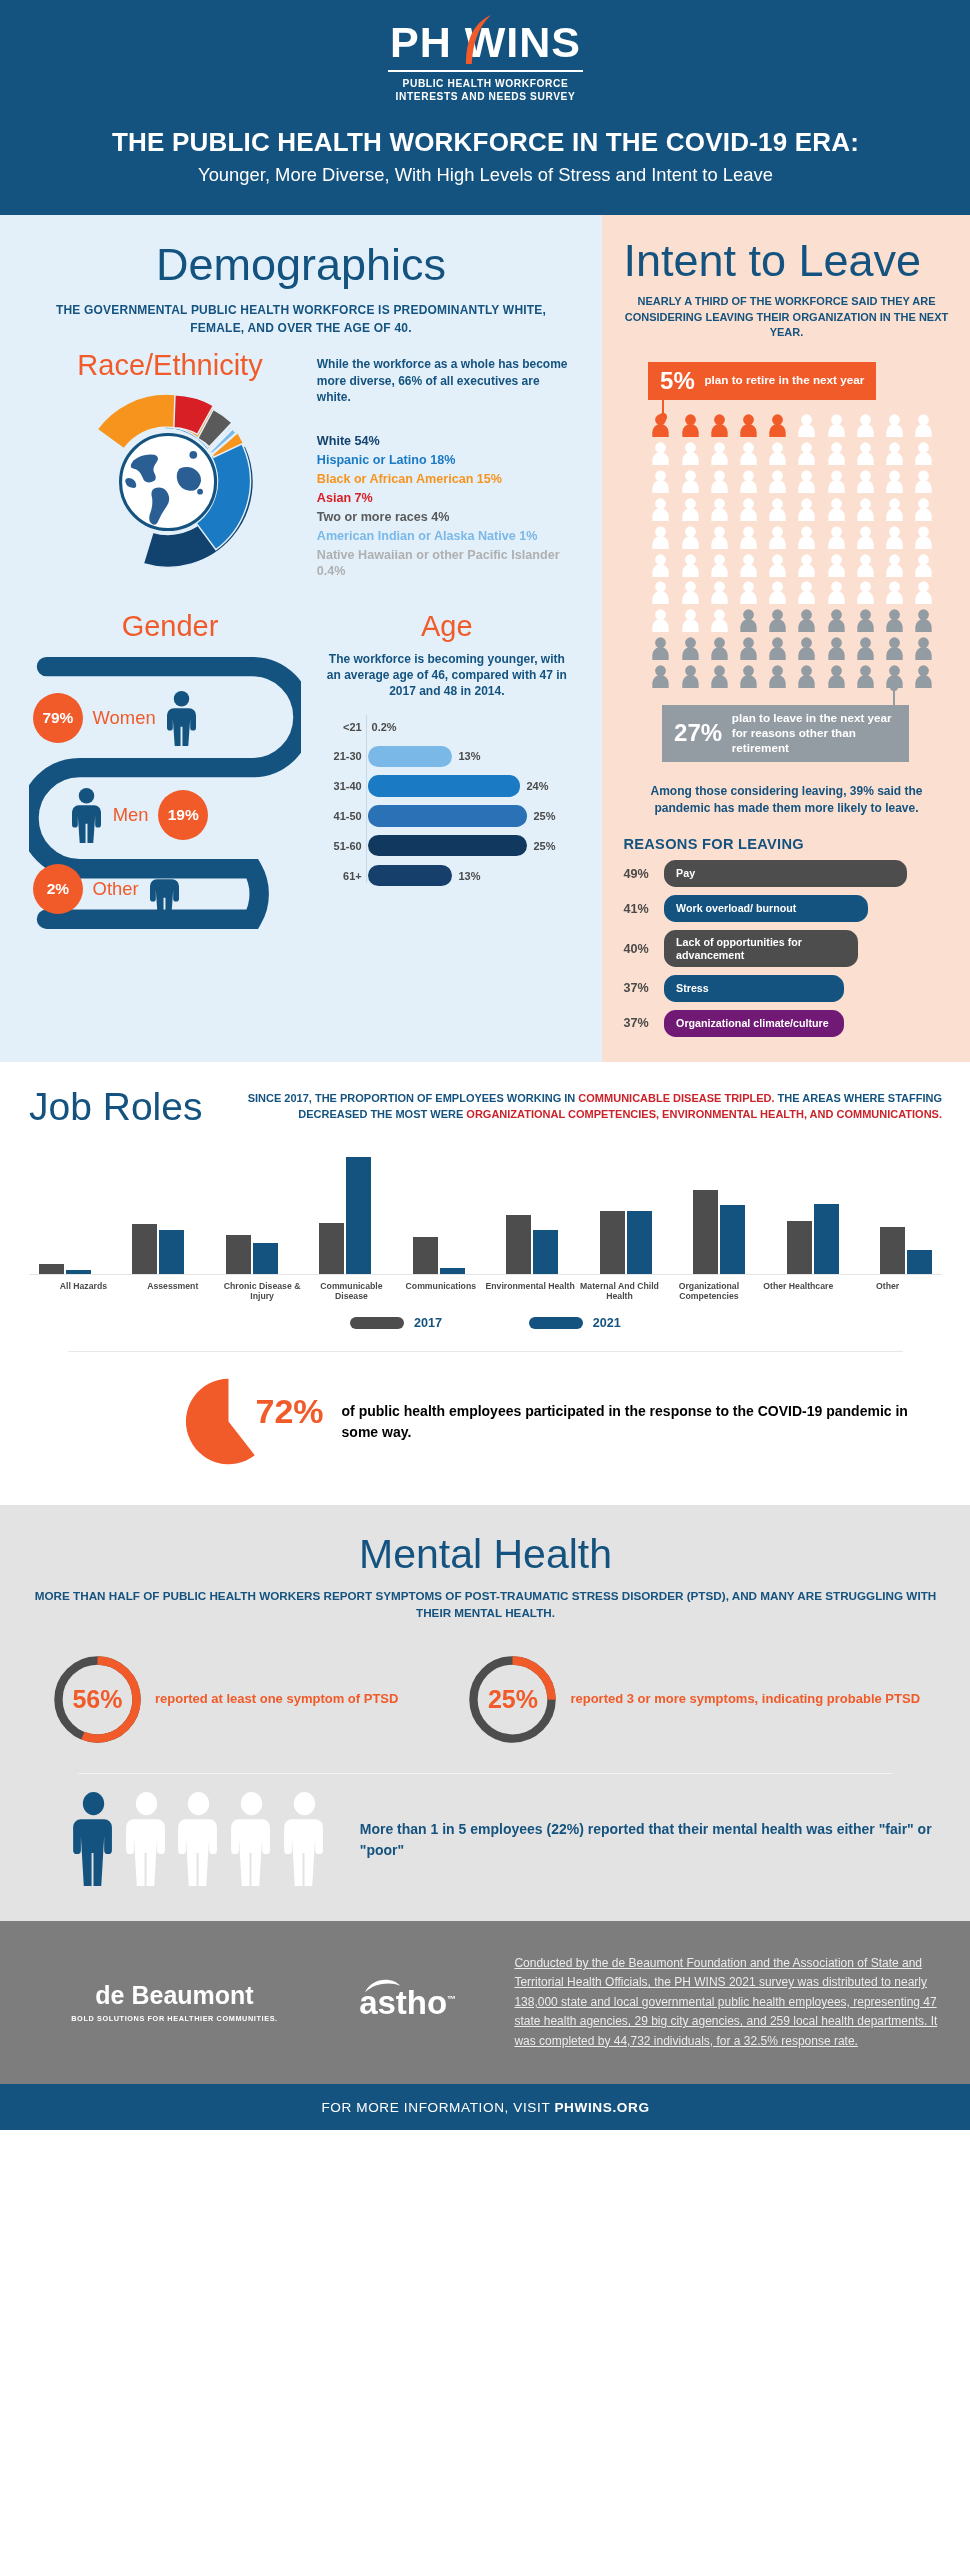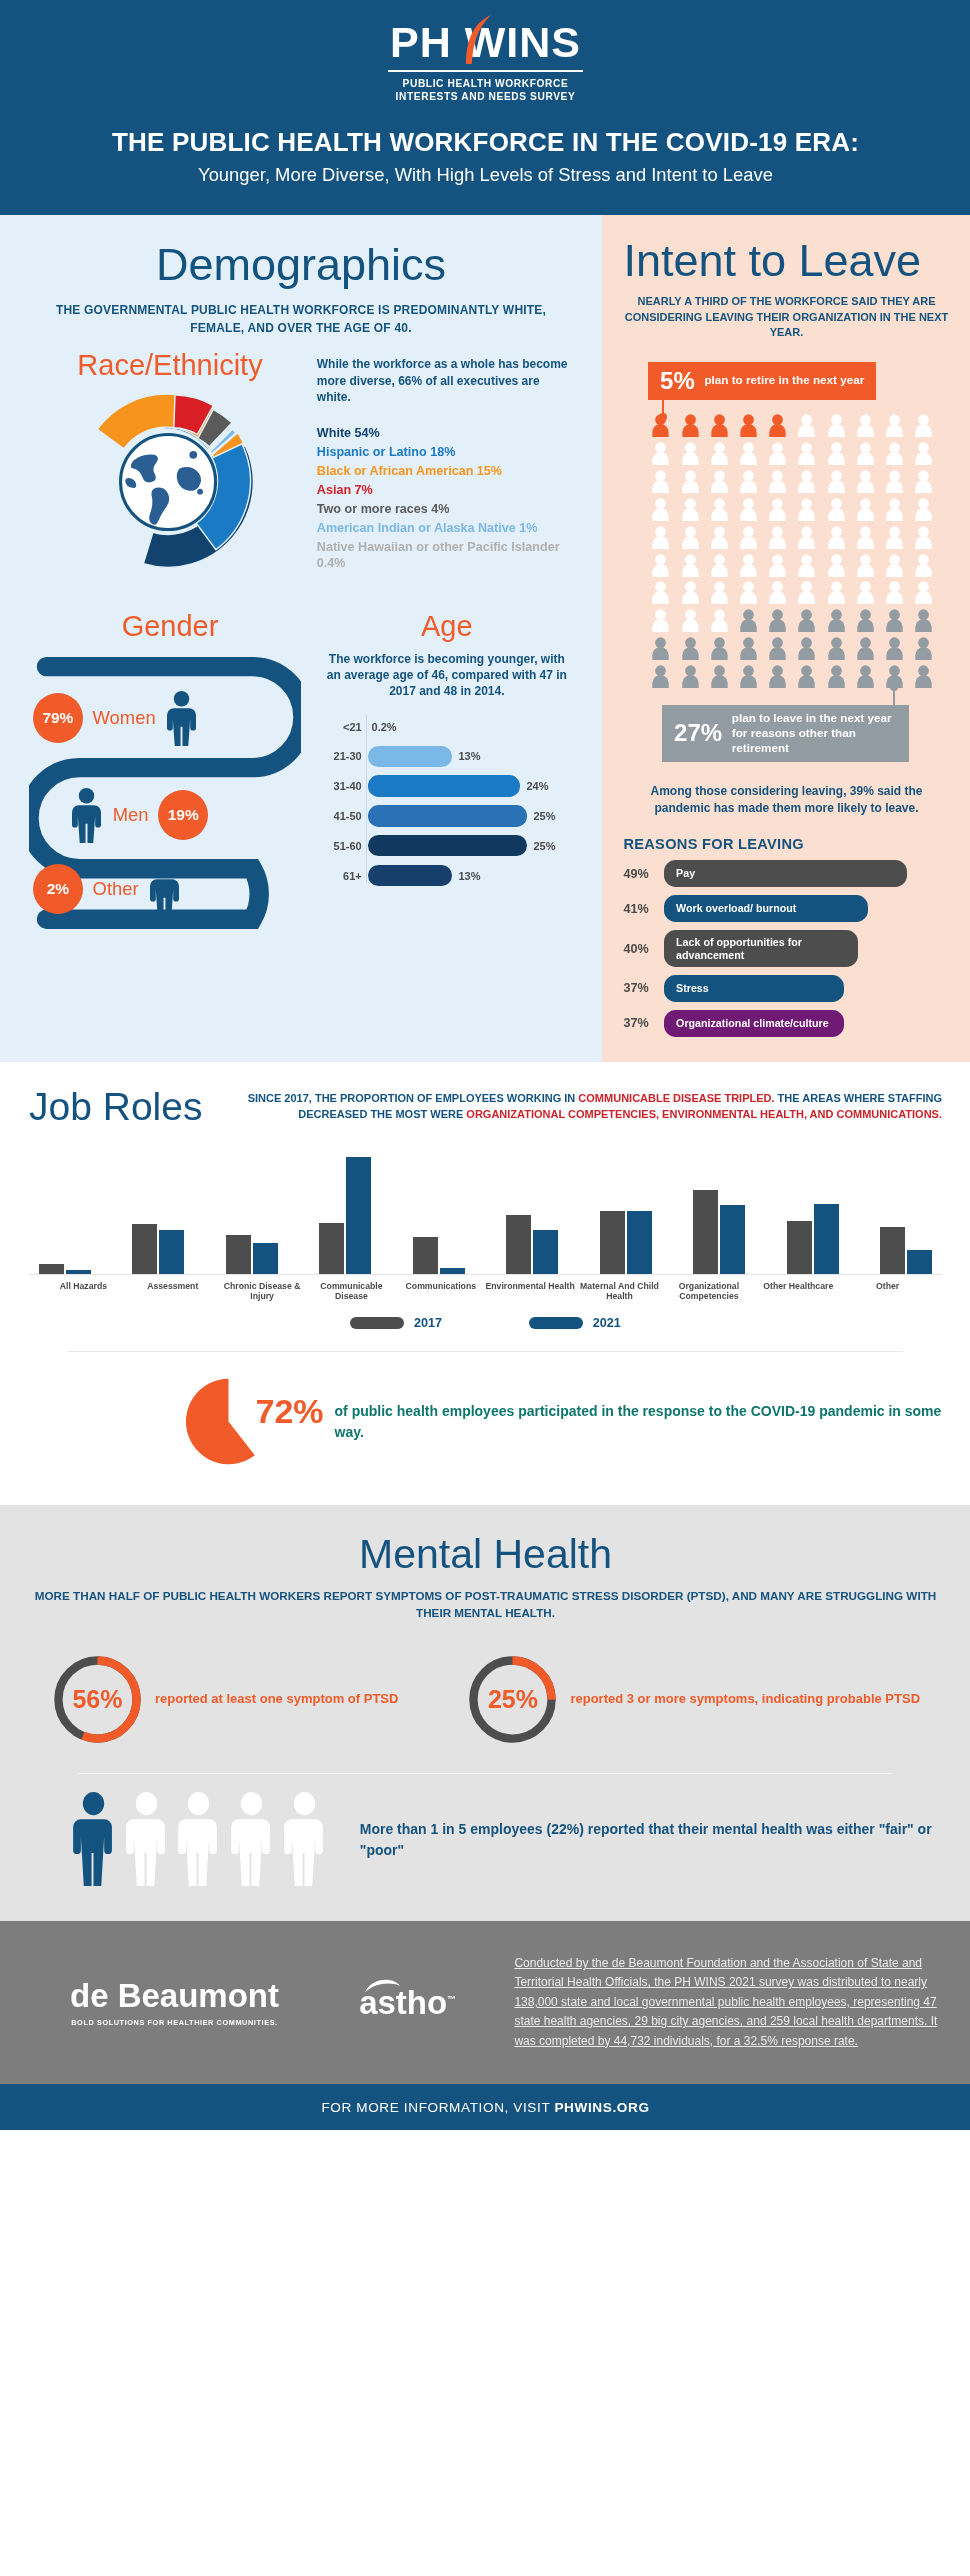--- a/index.html
+++ b/index.html
@@ -47,21 +47,21 @@
   }
 
   .sub-title { font-size:29px; font-weight:300; color:#f15a29; line-height:1; }
 
   
   .race-row { display:flex; margin-top:13.6px; }
   .donut-col { width:282px; display:flex; align-items:flex-start; justify-content:center; }
   .legend-col { flex:1; padding-left:5.8px; padding-top:5.8px; }
   .legend-note {
     font-size:12px; font-weight:bold; color:#14537f; line-height:1.35;
-    margin-bottom:20px;
+    margin-bottom:28px;
   }
   .legend-item { font-size:12.6px; font-weight:bold; line-height:1.28; margin-bottom:2.9px; }
 
   
   .mid-row { display:flex; margin-top:29px; }
   .gender-col { width:282px; }
   .age-col { flex:1; padding-left:9.7px; }
   .gender-wrap { position:relative; width:272px; height:282px; margin-top:7.8px; }
   .gender-row { position:absolute; display:flex; align-items:center; width:100%; }
   .gpct {
@@ -149,21 +149,21 @@
   .legend-year { font-size:12.6px; font-weight:bold; color:#14537f; }
 
   .divider { height:1px; background:#e8e8e8; margin:21.4px 39px 0; }
 
   .pie-row { display:flex; align-items:center; padding:25px 0 29px 155px; gap:0; }
   .pie-shape { position:relative; width:89px; height:89px; flex:none; }
   .pie-pct {
     font-size:34px; font-weight:bold; color:#f15a29; margin-left:-17.5px; z-index:2;
     position:relative; margin-top:-21.4px;
   }
-  .pie-text { font-size:14px; font-weight:bold; color:#0f766e; line-height:1.45; margin-left:11px; }
+  .pie-text { font-size:14px; font-weight:bold; color:#000000; line-height:1.45; margin-left:18px; }
 
   
   .mental { background:#e3e3e3; padding:29px 29px 25px; }
   .mh-title { text-align:center; font-size:41px; font-weight:300; color:#14537f; line-height:1; }
   .mh-kicker {
     margin-top:11.7px; text-align:center; font-size:11.7px; font-weight:bold;
     color:#14537f; line-height:1.5;
   }
   .mh-stats { display:flex; justify-content:center; gap:68px; margin-top:31px; }
   .mh-stat { display:flex; align-items:center; gap:11px; }
@@ -175,21 +175,21 @@
   .mh-stat-text { font-size:13px; font-weight:bold; color:#f15a29; line-height:1.45; }
 
   .mh-div { height:1px; background:#f2f2f2; margin:27px 49px 0; }
   .people-row { display:flex; align-items:center; gap:10px; padding:17.5px 0 7.8px 44px; }
   .people-icons { display:flex; gap:11.7px; flex:none; }
   .people-text { font-size:14px; font-weight:bold; color:#14537f; line-height:1.5; margin-left:25px; }
 
   
   .footer { background:#7d7d7d; padding:33px 29px; display:flex; align-items:center; }
   .brand-col { width:291px; display:flex; flex-direction:column; align-items:center; }
-  .brand-beaumont { color:#fff; font-size:33px; font-weight:bold; line-height:1; }
+  .brand-beaumont { color:#fff; font-size:25px; font-weight:bold; line-height:1; }
   .brand-beaumont-sub { color:#fff; font-size:7.3px; font-weight:bold; letter-spacing:0.6px; margin-top:5.8px; }
   .brand-astho-col { width:175px; display:flex; justify-content:center; align-items:center; }
   .brand-astho { color:#fff; font-size:33px; font-weight:bold; position:relative; line-height:1; }
   .astho-tm { font-size:8.7px; vertical-align:super; }
   .footer-text { flex:1; color:#ececec; font-size:12px; line-height:1.62; padding-left:19.4px;text-decoration:underline; }
 
   .footbar { background:#14537f; text-align:center; padding:15.5px 0; }
   .footbar-text { color:#fff; font-size:13.6px; letter-spacing:0.6px; }
   .footbar-text b { font-weight:bold; }
 </style>

